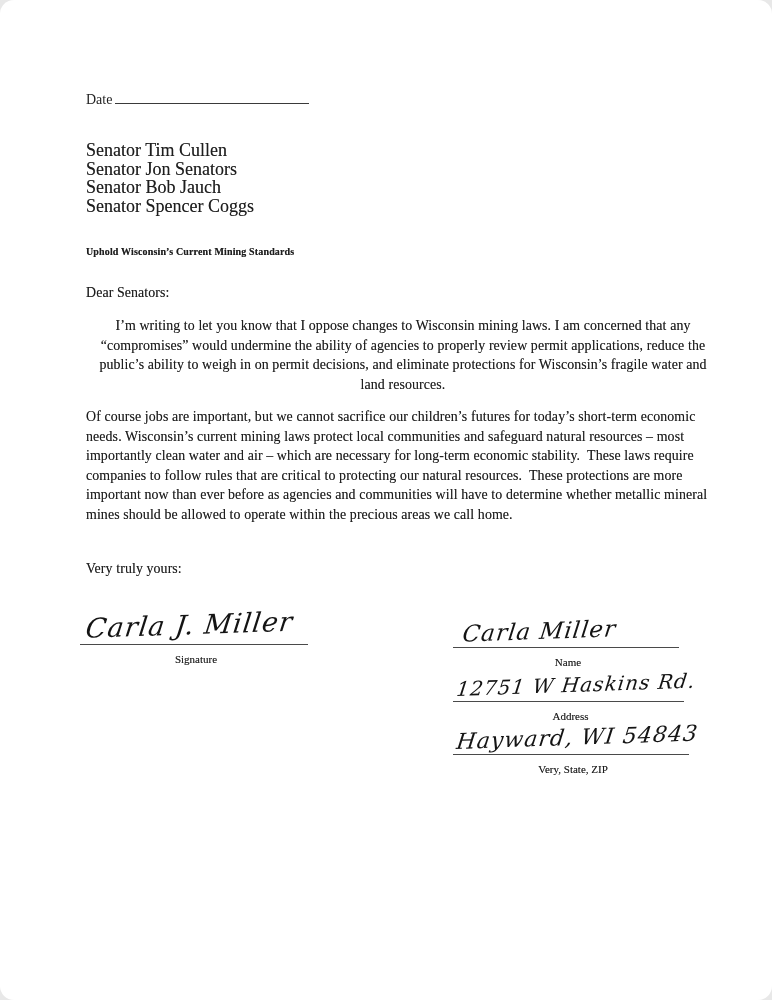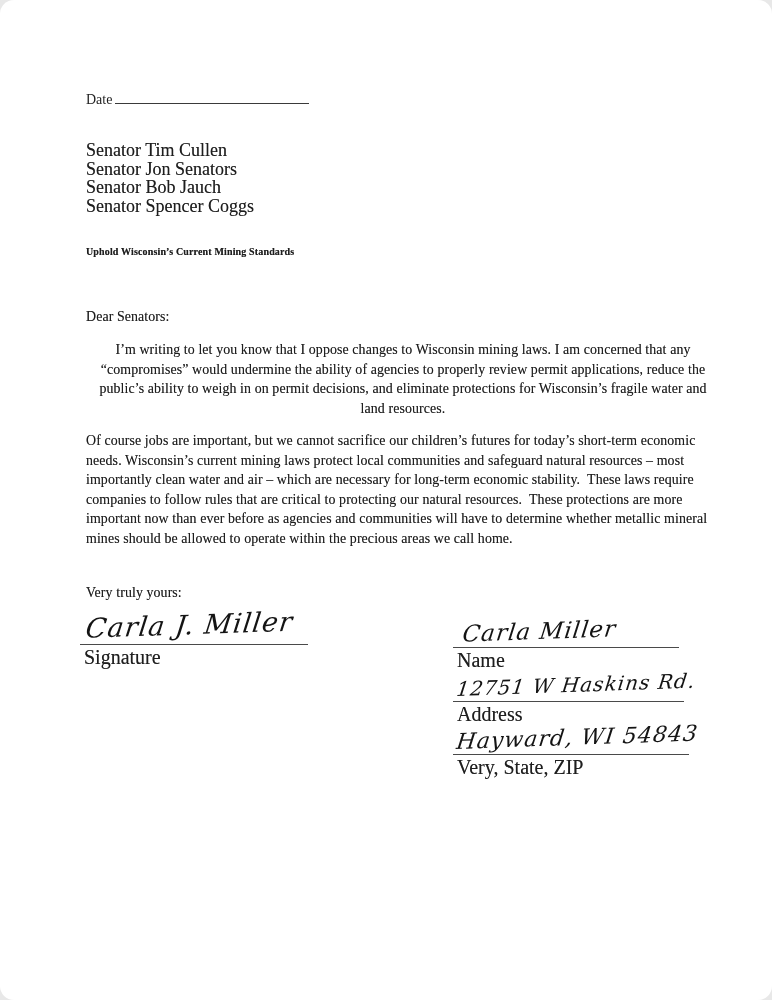--- a/index.html
+++ b/index.html
@@ -18,21 +18,20 @@
     overflow: hidden;
     border-radius: 14px;
   }
   .abs { position: absolute; }
   .body-text {
     font-size: 13.9px;
     line-height: 19.6px;
     letter-spacing: 0.1px;
     white-space: pre-wrap;
     text-shadow: 0 0 0.4px rgba(40,40,40,0.55);
-    margin-top: 24px;
   }
   .date-row {
     left: 86px; top: 90px;
     font-size: 14px;
   }
   .date-line {
     display: inline-block;
     width: 194px;
     height: 13px;
     margin-left: 3px;
@@ -77,24 +76,25 @@
   .sig-field .hand-box { height: 48px; }
   .sig-field .handwriting { font-size: 27px; padding-left: 4px; }
   .name-field { left: 453px; top: 611px; width: 226px; }
   .addr-field { left: 453px; top: 665px; width: 231px; }
   .city-field { left: 453px; top: 718px; width: 236px; }
   .name-field .hand-box, .addr-field .hand-box, .city-field .hand-box { height: 36px; }
   .name-field .handwriting { font-size: 23px; padding-left: 8px; }
   .addr-field .handwriting { font-size: 20px; padding-left: 2px; }
   .city-field .handwriting { font-size: 22px; padding-left: 2px; }
   .field-label {
-    font-size: 20px;
-    margin-top: 1px;
+    font-size: 11px;
+    margin-top: 8px;
     padding-left: 4px;
     text-shadow: 0 0 0.4px rgba(40,40,40,0.55);
+    text-align: center;
   }
 </style>
 </head>
 <body>
 
 <div class="page">
 
   <div class="abs date-row">
     <span>Date</span><span class="date-line"></span>
   </div>

